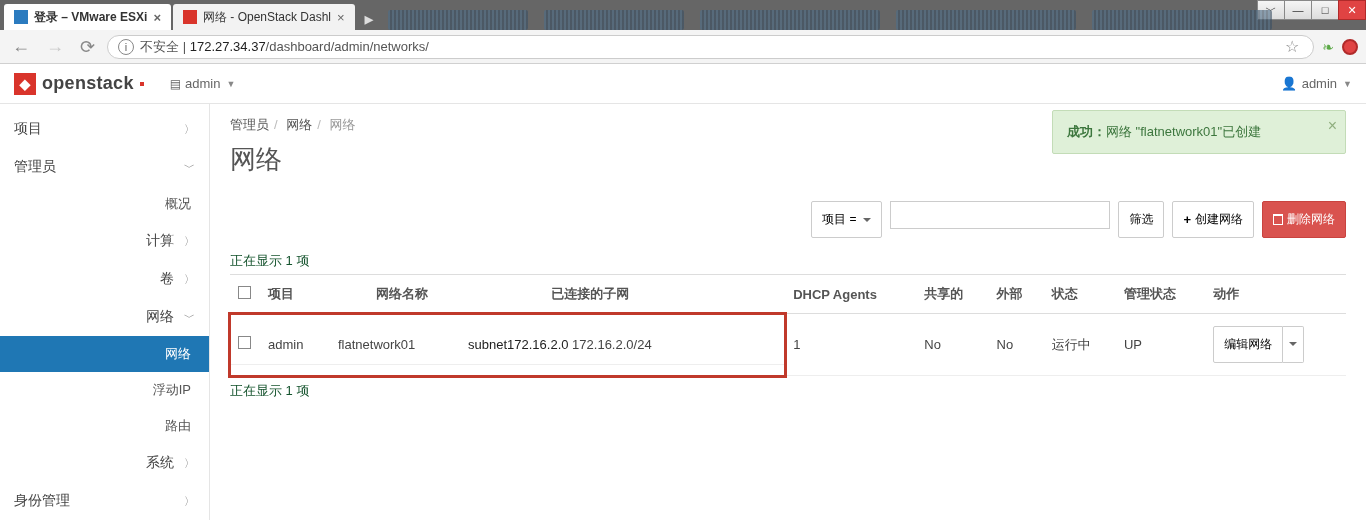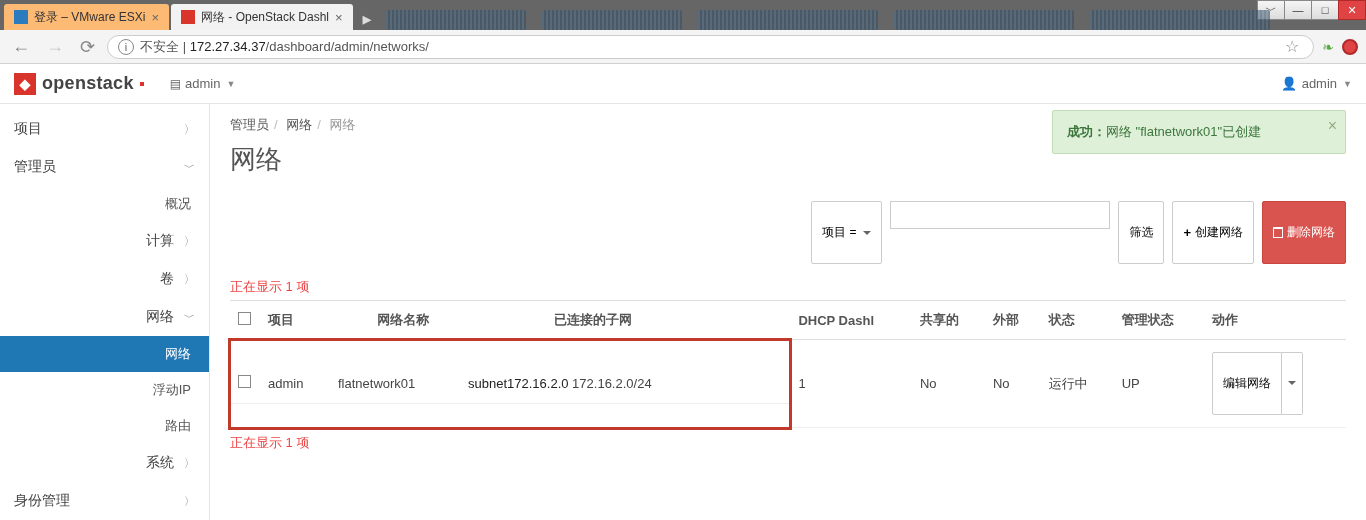--- a/index.html
+++ b/index.html
@@ -5,21 +5,21 @@
 * { box-sizing: border-box; margin: 0; padding: 0; }
 body { font-family: "Helvetica Neue", Arial, sans-serif; font-size: 13px; color: #333; width: 1366px; height: 520px; overflow: hidden; background: #fff; }
 
 
 .win-controls { position: absolute; top: 0; right: 0; display: flex; height: 22px; }
 .win-btn { width: 28px; height: 20px; border: 1px solid #888; margin-left: -1px; background: linear-gradient(#f5f5f5,#dcdcdc); font-size: 11px; display: flex; align-items: center; justify-content: center; color:#333;}
 .win-btn.close { background: #e04343; color:#fff; border-color:#b02a2a; }
 
 .tabs-row { height: 30px; background: #666; display: flex; align-items: flex-end; padding-left: 4px; padding-top: 4px; }
 .tab { height: 26px; display: flex; align-items: center; padding: 0 10px; border-top-left-radius: 3px; border-top-right-radius: 3px; font-size: 12px; color: #333; max-width: 200px; gap:6px; }
-.tab.inactive { background: #fdba74; margin-right:2px;}
+.tab.inactive { background: #ffffff; margin-right:2px;font-weight:bold;}
 .tab.active { background: #f2f2f2; margin-right:2px;}
 .tab-close { font-size:13px; color:#666;}
 .tab-favicon { width: 14px; height: 14px; display:inline-block; }
 .fv-blue { background:#2b7bbf;}
 .fv-red { background:#d9342b;}
 .new-tab { color:#ddd; font-size:18px; padding:0 8px;}
 .blurred-tab { width:140px; height:20px; margin-left:6px; margin-right:10px; background:repeating-linear-gradient(90deg,#4d6d88,#4d6d88 2px,#3a4f63 2px,#3a4f63 4px); border-radius:2px; opacity:.6;}
 .blurred-tab.wide{width:180px;}
 
 .url-row { height:34px; background:#f4f4f4; border-bottom:1px solid #d0d0d0; display:flex; align-items:center; padding:0 8px; gap:8px; }
@@ -58,28 +58,28 @@
 .alert { position:absolute; top:6px; right:20px; width: 294px; padding: 12px 30px 12px 14px; background:#dff0d8; border:1px solid #c3dcb7; color:#3c763d; font-size:13px; border-radius:2px;}
 .alert .close{position:absolute;right:8px;top:6px;color:#8fae7e;font-size:16px;}
 
 .breadcrumb { font-size:13px; color:#999; margin-bottom: 8px;}
 .breadcrumb a { color:#555; text-decoration:none;}
 .breadcrumb .sep{margin:0 5px;color:#bbb;}
 
 h1.page-title { font-size:26px; font-weight:400; color:#555; margin: 6px 0 24px;}
 
 .toolbar { display:flex; gap:8px; justify-content:flex-end; margin-bottom: 14px;}
-.btn { padding: 22px 10px; font-size:12px; border:1px solid #ccc; background:#fff; border-radius:2px; display:inline-flex; align-items:center; gap:4px; cursor:default;}
+.btn { padding: 9px 10px; font-size:12px; border:1px solid #ccc; background:#fff; border-radius:2px; display:inline-flex; align-items:center; gap:4px; cursor:default;}
 .btn.caret-btn::after{content:"";border:4px solid transparent;border-top-color:#666;margin-left:3px;margin-top:4px;}
 .search { width: 220px; height:28px; border:1px solid #ccc; padding:0 6px;}
 .btn.danger { background:#d9534f; border-color:#c9433f; color:#fff; }
 .btn.danger .trash{width:10px;height:11px;display:inline-block;border:1px solid #fff;border-top-width:2px;}
 .btn .plus{font-weight:bold;font-size:13px;}
 
-.count { font-size:13px; color:#ef4444; margin-bottom:4px;}
+.count { font-size:13px; color:#14532d; margin-bottom:4px;}
 
 table.grid { width:100%; border-collapse:collapse; font-size:13px;}
 table.grid th { text-align:left; font-weight:600; padding:10px 8px; border-top:1px solid #ddd; border-bottom:1px solid #ddd; color:#555;}
 table.grid td { padding: 12px 8px; border-bottom:1px solid #eee; color:#444;}
 td.link { color:#1f77b4;}
 .cb { width:13px;height:13px;border:1px solid #888;display:inline-block;}
 .highlight-row { outline: 3px solid #c0392b; outline-offset:-1px;}
 td .subnet-name{font-weight:400;color:#222;}
 
 .row-actions { display:inline-flex;}
@@ -237,21 +237,21 @@
 
     <div class="count">正在显示 1 项</div>
 
     <table class="grid">
       <thead>
         <tr>
           <th style="width:30px"><span class="cb"></span></th>
           <th>项目</th>
           <th>网络名称</th>
           <th>已连接的子网</th>
-          <th>DHCP Dashl</th>
+          <th>DHCP Agents</th>
           <th>共享的</th>
           <th>外部</th>
           <th>状态</th>
           <th>管理状态</th>
           <th>动作</th>
         </tr>
       </thead>
       <tbody>
         <tr>
           <td class="highlight-row" colspan="4" style="padding:0">

